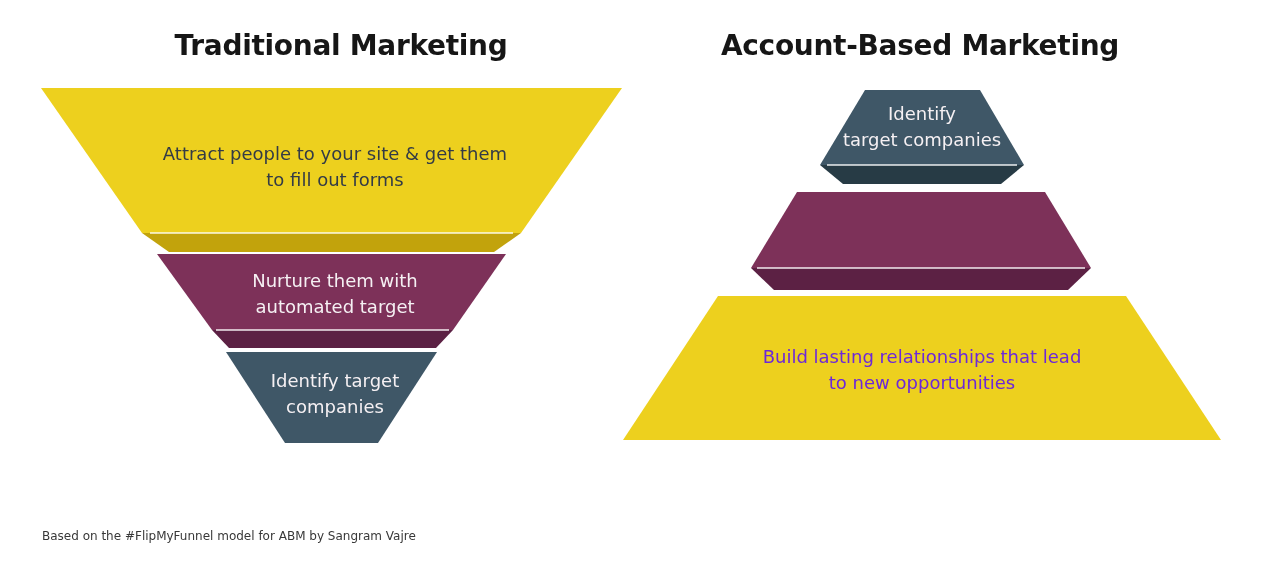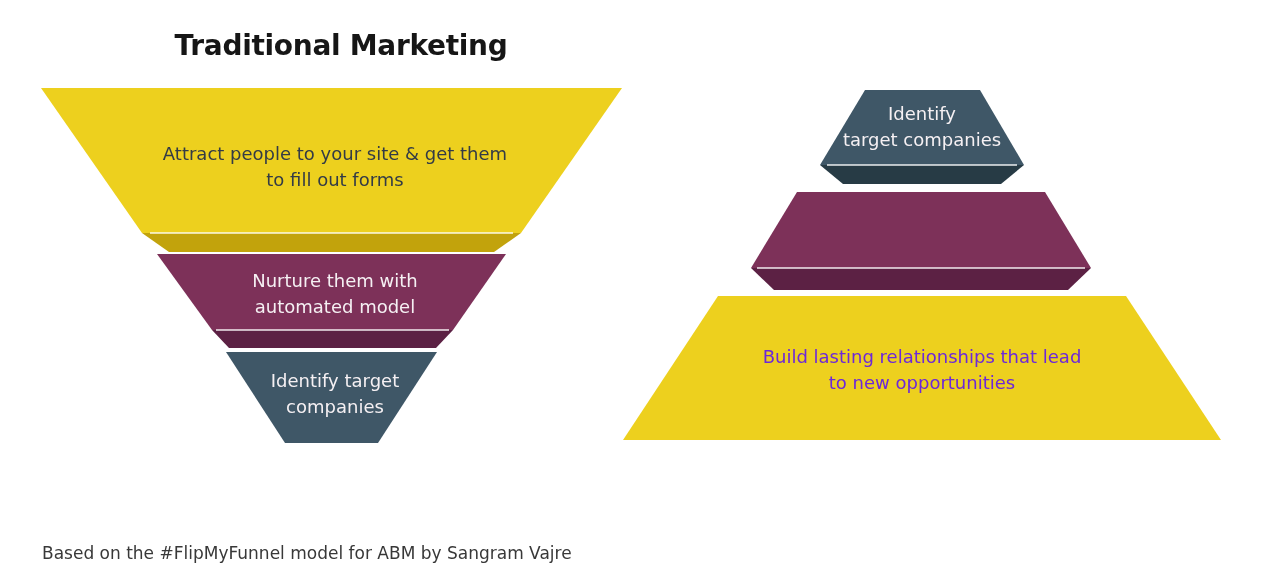--- a/index.html
+++ b/index.html
@@ -45,23 +45,22 @@
   .lbl-l1 { left: 135px; top: 141px; width: 400px; }
   .lbl-l2 { left: 185px; top: 268px; width: 300px; }
   .lbl-l3 { left: 210px; top: 368px; width: 250px; }
   .lbl-r1 { left: 797px; top: 101px; width: 250px; }
   .lbl-r2 { left: 770px; top: 204px; width: 300px; }
   .lbl-r3 { left: 722px; top: 344px; width: 400px; }
   .credit {
     position: absolute;
     left: 42px;
     top: 529px;
-    font-size: 17px;
+    font-size: 12px;
     color: #383838;
-    margin-top: 14px;
   }
   .sep { stroke: #ffffff; stroke-width: 1.6; stroke-opacity: 0.9; }
 </style>
 </head>
 <body>
 
 <div class="canvas">
 
   <svg class="shapes-svg" viewBox="0 0 1261 578" aria-hidden="true">
 
@@ -81,26 +80,27 @@
 
     <polygon points="797,192 1045,192 1091,268 751,268" fill="#7D3159"></polygon>
     <polygon points="751,268 1091,268 1068,290 774,290" fill="#5C2144"></polygon>
     <line class="sep" x1="757" y1="268" x2="1085" y2="268"></line>
 
     <polygon points="718,296 1126,296 1221,440 623,440" fill="#EDD01E"></polygon>
   </svg>
 
   <div class="diagram-title title-left">Traditional Marketing</div>
 
+  <div class="diagram-title title-right">Account-Based Marketing</div>
 
   <div class="tier-label lbl-l1" style="color: rgb(51, 59, 70);">Attract people to your site &amp; get them
 to fill out forms</div>
 
   <div class="tier-label lbl-l2" style="color: rgb(245, 240, 243);">Nurture them with
-automated model</div>
+automated target</div>
 
   <div class="tier-label lbl-l3" style="color: rgb(245, 240, 243);">Identify target
 companies</div>
 
   <div class="tier-label lbl-r1" style="color: rgb(245, 240, 243);">Identify
 target companies</div>
 
 
   <div class="tier-label lbl-r3" style="color: #6d28d9;">Build lasting relationships that lead
 to new opportunities</div>

